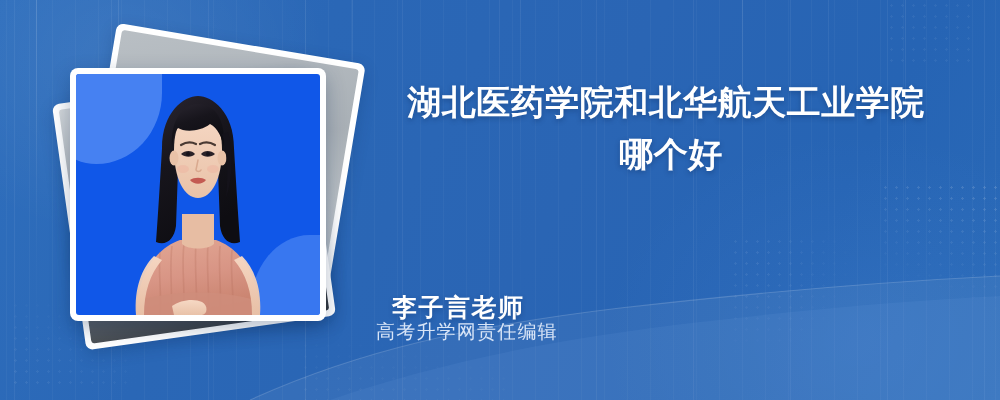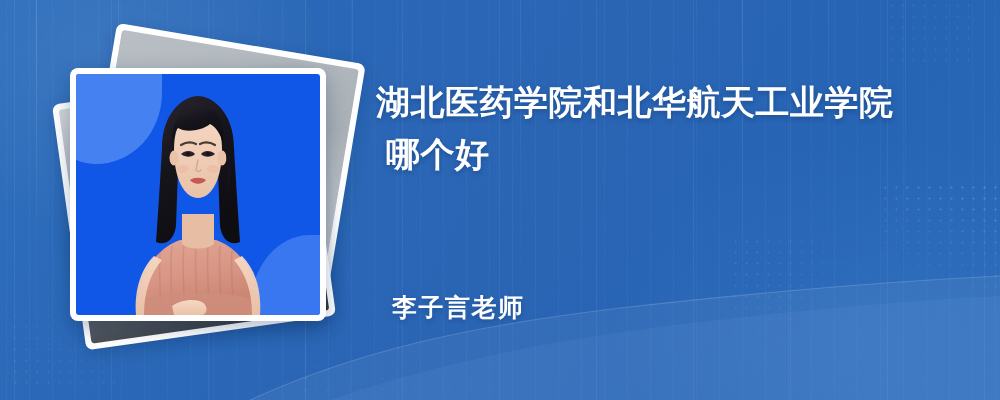--- a/index.html
+++ b/index.html
@@ -7,20 +7,21 @@
     padding: 0;
     background: #ffffff;
   }
   #banner {
     position: relative;
     width: 1000px;
     height: 400px;
     overflow: hidden;
     font-family: "Liberation Sans", "DejaVu Sans", sans-serif;
     background: linear-gradient(118deg, #2f6fbd 0%, #2a67b6 28%, #2a65b4 55%, #2664b4 78%, #2a6ab8 100%);
+    text-align: center;
   }
 
   
   .bg-vlines {
     position: absolute;
     inset: 0;
     background-image:
       linear-gradient(90deg, rgba(255,255,255,0.055) 1px, rgba(255,255,255,0) 1px),
       linear-gradient(90deg, rgba(255,255,255,0.030) 1px, rgba(255,255,255,0) 1px);
     background-size: 97px 100%, 23px 100%;
@@ -320,15 +321,16 @@
           <ellipse cx="137" cy="95" rx="6" ry="4" fill="#eda898" opacity="0.35"></ellipse>
         </svg>
       </div>
     </div>
   </div>
 
   <div class="text-col">
     <div class="title">湖北医药学院和北华航天工业学院
  哪个好</div>
     <div class="author-name">李子言老师</div>
+    <div class="author-role">高考升学网责任编辑</div>
   </div>
 
 </div>
 
 </body></html>

